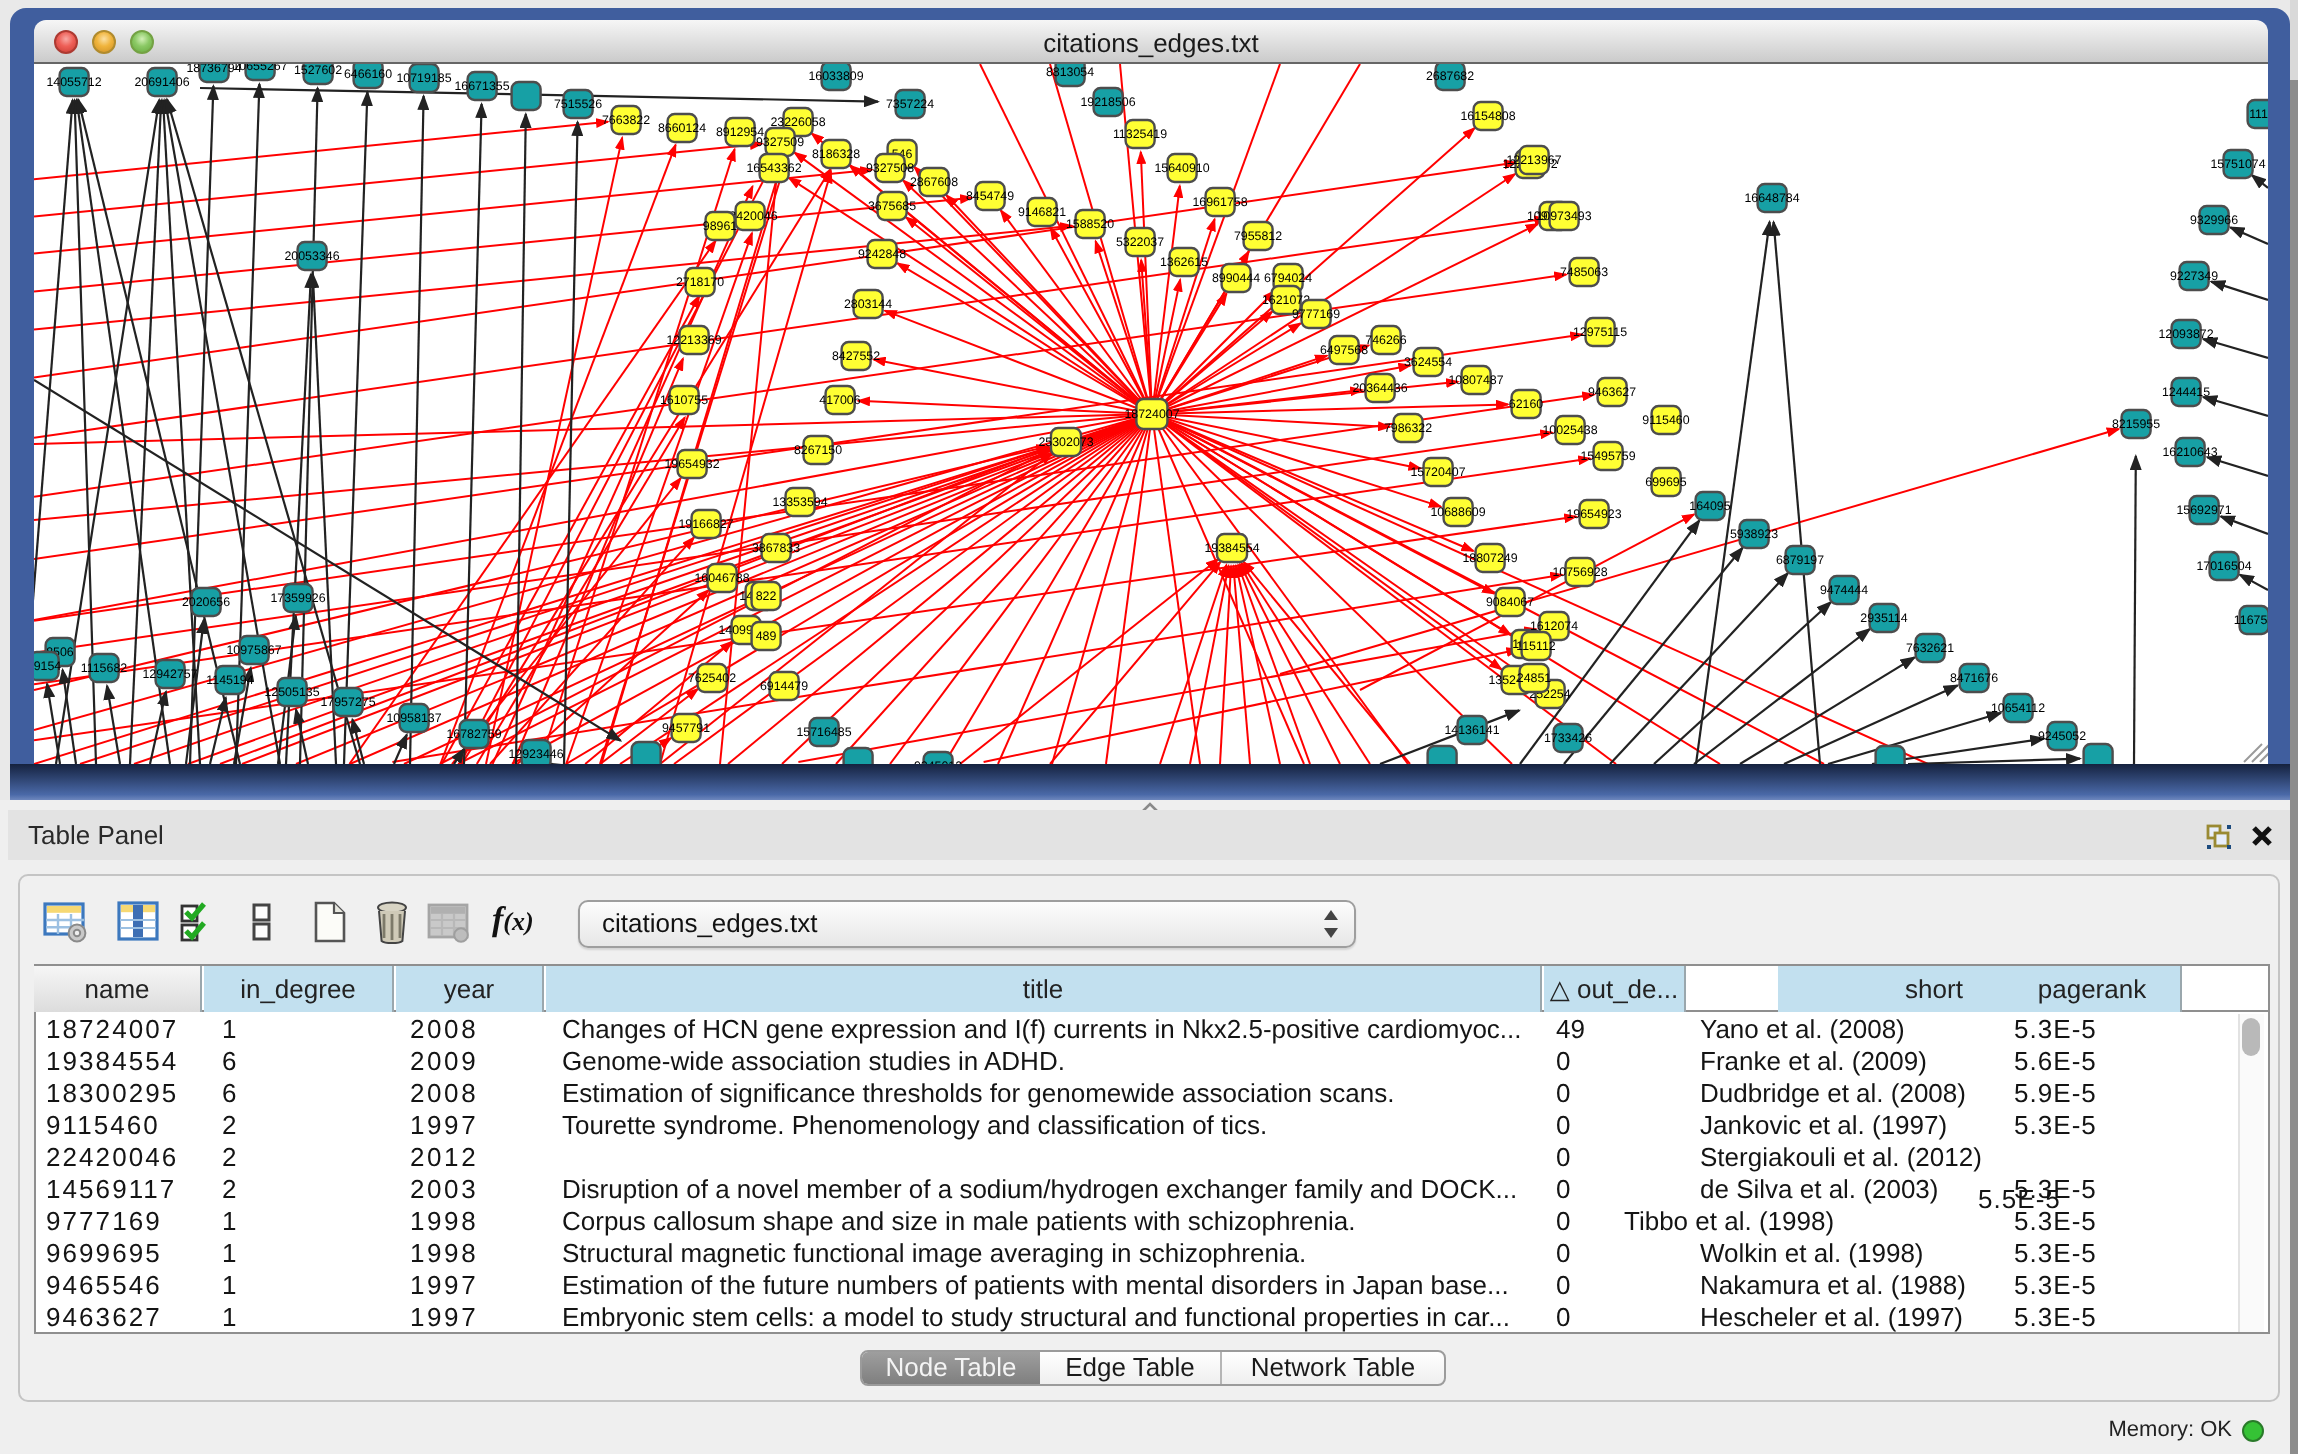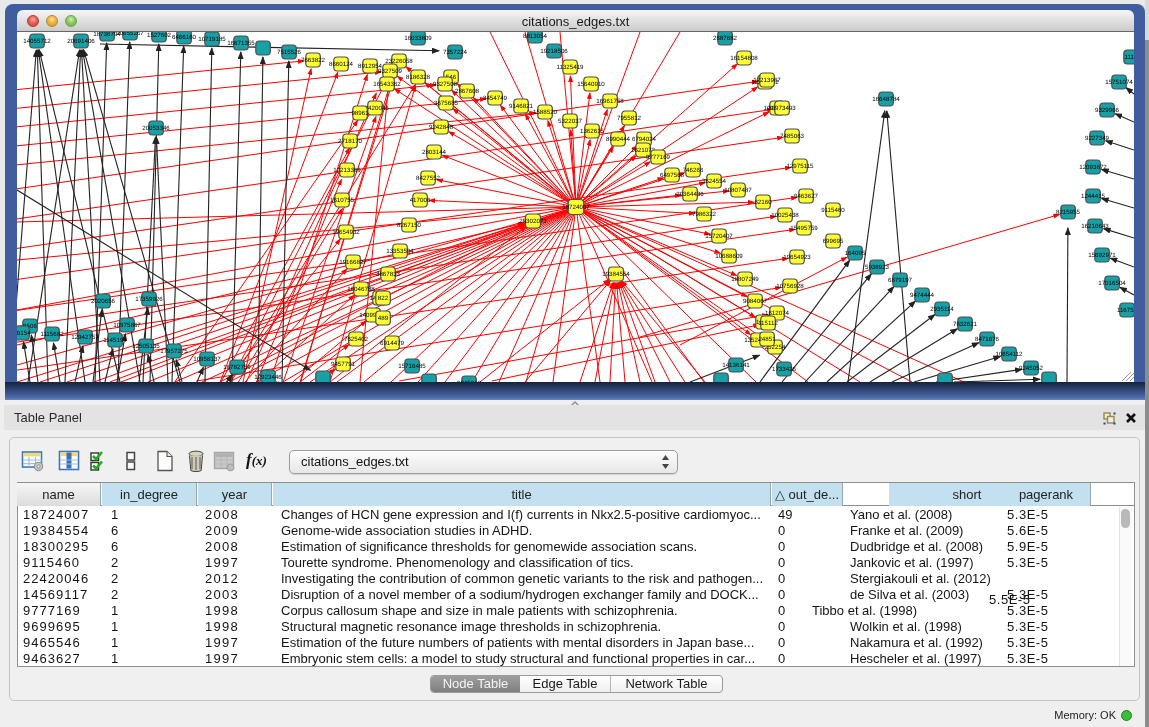--- a/index.html
+++ b/index.html
@@ -605,21 +605,20 @@
       <span style="position:absolute;left:182px;letter-spacing:.1em;">1997</span>
       <span style="position:absolute;left:258px;">Tourette syndrome. Phenomenology and classification of tics.</span>
       <span style="position:absolute;left:755px;">0</span>
       <span style="position:absolute;left:827px;">Jankovic et al. (1997)</span>
       <span style="position:absolute;left:984px;letter-spacing:.04em;">5.3E-5</span>
     </div>
     <div style="position:absolute;left:0;top:64px;width:1080px;height:16px">
       <span style="position:absolute;left:0px;letter-spacing:.08em;">22420046</span>
       <span style="position:absolute;left:88px;">2</span>
       <span style="position:absolute;left:182px;letter-spacing:.1em;">2012</span>
-      <span style="position:absolute;left:258px;">Investigating the contribution of common genetic variants to the risk and pathogen...</span>
       <span style="position:absolute;left:755px;">0</span>
       <span style="position:absolute;left:827px;">Stergiakouli et al. (2012)</span>
       <span style="position:absolute;left:966px;letter-spacing:.04em;margin-top:21px;">5.5E-5</span>
     </div>
     <div style="position:absolute;left:0;top:80px;width:1080px;height:16px">
       <span style="position:absolute;left:0px;letter-spacing:.08em;">14569117</span>
       <span style="position:absolute;left:88px;">2</span>
       <span style="position:absolute;left:182px;letter-spacing:.1em;">2003</span>
       <span style="position:absolute;left:258px;">Disruption of a novel member of a sodium/hydrogen exchanger family and DOCK...</span>
       <span style="position:absolute;left:755px;">0</span>
@@ -632,32 +631,32 @@
       <span style="position:absolute;left:182px;letter-spacing:.1em;">1998</span>
       <span style="position:absolute;left:258px;">Corpus callosum shape and size in male patients with schizophrenia.</span>
       <span style="position:absolute;left:755px;">0</span>
       <span style="position:absolute;left:789px;">Tibbo et al. (1998)</span>
       <span style="position:absolute;left:984px;letter-spacing:.04em;">5.3E-5</span>
     </div>
     <div style="position:absolute;left:0;top:112px;width:1080px;height:16px">
       <span style="position:absolute;left:0px;letter-spacing:.08em;">9699695</span>
       <span style="position:absolute;left:88px;">1</span>
       <span style="position:absolute;left:182px;letter-spacing:.1em;">1998</span>
-      <span style="position:absolute;left:258px;">Structural magnetic resonance image thresholds in schizophrenia.</span>
+      <span style="position:absolute;left:258px;">Structural magnetic functional image averaging in schizophrenia.</span>
       <span style="position:absolute;left:755px;">0</span>
       <span style="position:absolute;left:827px;">Wolkin et al. (1998)</span>
       <span style="position:absolute;left:984px;letter-spacing:.04em;">5.3E-5</span>
     </div>
     <div style="position:absolute;left:0;top:128px;width:1080px;height:16px">
       <span style="position:absolute;left:0px;letter-spacing:.08em;">9465546</span>
       <span style="position:absolute;left:88px;">1</span>
       <span style="position:absolute;left:182px;letter-spacing:.1em;">1997</span>
       <span style="position:absolute;left:258px;">Estimation of the future numbers of patients with mental disorders in Japan base...</span>
       <span style="position:absolute;left:755px;">0</span>
-      <span style="position:absolute;left:827px;">Nakamura et al. (1992)</span>
+      <span style="position:absolute;left:827px;">Nakamura et al. (1988)</span>
       <span style="position:absolute;left:984px;letter-spacing:.04em;">5.3E-5</span>
     </div>
     <div style="position:absolute;left:0;top:144px;width:1080px;height:16px">
       <span style="position:absolute;left:0px;letter-spacing:.08em;">9463627</span>
       <span style="position:absolute;left:88px;">1</span>
       <span style="position:absolute;left:182px;letter-spacing:.1em;">1997</span>
       <span style="position:absolute;left:258px;">Embryonic stem cells: a model to study structural and functional properties in car...</span>
       <span style="position:absolute;left:755px;">0</span>
       <span style="position:absolute;left:827px;">Hescheler et al. (1997)</span>
       <span style="position:absolute;left:984px;letter-spacing:.04em;">5.3E-5</span>

